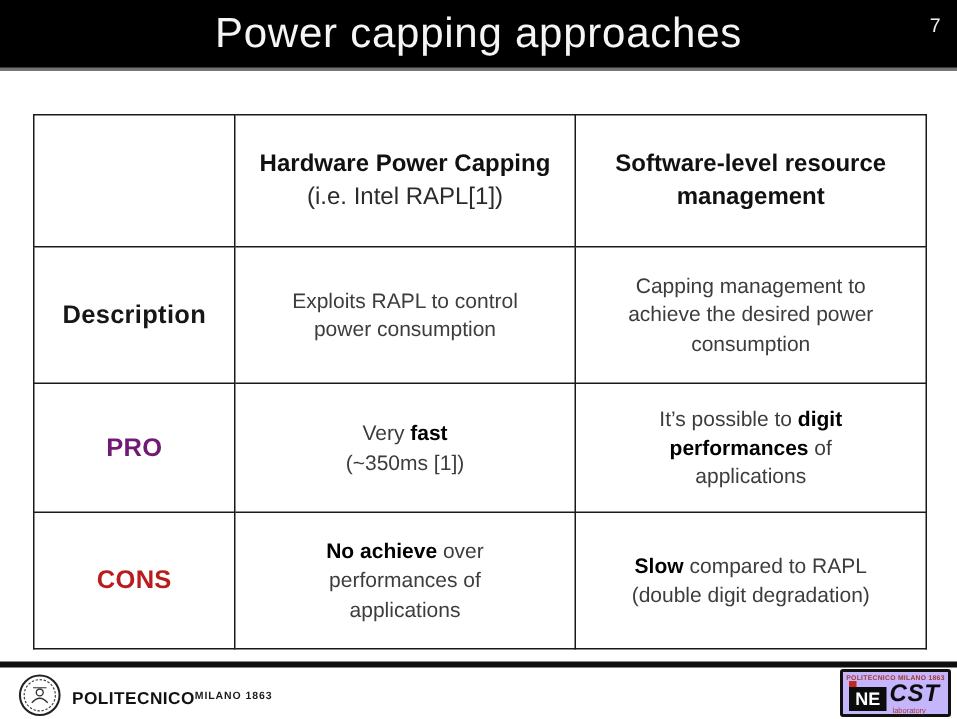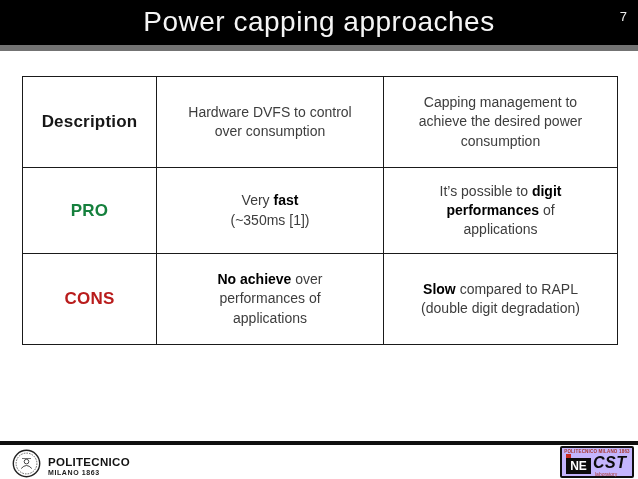--- a/index.html
+++ b/index.html
@@ -1,39 +1,39 @@
 <!DOCTYPE html>
 <html><head>
 <meta charset="utf-8">
 <style>
   html,body{margin:0;padding:0;background:#fff;}
   .slide{position:relative;width:638px;height:479px;background:#ffffff;overflow:hidden;
          font-family:"Liberation Sans",sans-serif;}
 
   
   .header{position:absolute;left:0;top:0;width:638px;height:45px;background:#000;
-          border-bottom:6px solid #737373;display:flex;align-items:center;justify-content:center;}
+          border-bottom:2px solid #737373;display:flex;align-items:center;justify-content:center;}
   .title{color:#f5f5f5;font-size:28px;font-weight:400;letter-spacing:.5px;margin-top:-2px;}
   .pageno{position:absolute;right:11px;top:9px;color:#eeeeee;font-size:13px;font-weight:400;}
 
   
   table.cmp{position:absolute;left:22px;top:76px;border-collapse:collapse;table-layout:fixed;}
   table.cmp td{border:1.5px solid #1a1a1a;text-align:center;vertical-align:middle;padding:0 10px;}
   .r0{height:88px}.r1{height:91px}.r2{height:86px}.r3{height:91px}
   td.rlabel{font-weight:700;font-size:17px;color:#171717;letter-spacing:.2px;}
   td.chead{font-size:16px;color:#171717;line-height:1.35;}
   td.chead b{font-weight:700;color:#111;}
   td.chead span{font-weight:400;color:#2b2b2b;}
   td.cbody{font-size:14px;color:#3d3d3d;line-height:1.38;}
   td.cbody b{color:#000;}
 
   
   .divider{position:absolute;left:0;top:441px;width:638px;height:4px;background:#0f0f0f;}
   .polimi{position:absolute;left:12px;top:449px;display:flex;align-items:center;gap:7px;}
-  .polimi-text{display:flex;flex-direction:column;}
+  .polimi-text{display:flex;flex-direction:row;}
   .polimi-name{font-size:11.5px;font-weight:700;color:#121212;letter-spacing:.3px;}
   .polimi-sub{font-size:7px;font-weight:700;color:#1c1c1c;letter-spacing:.6px;margin-top:1px;}
   .necst{position:absolute;left:560px;top:446px;width:74px;height:32px;background:#c4b5fd;
          border:2px solid #101010;border-radius:2px;box-sizing:border-box;}
   .necst-top{position:absolute;left:0;right:0;top:1px;text-align:center;font-size:4.5px;
              font-weight:700;color:#a8382f;letter-spacing:.2px;white-space:nowrap;overflow:hidden;}
   .necst-ne{position:absolute;left:4px;top:10px;width:25px;height:16px;background:#0c0c0c;
             color:#fff;font-weight:700;font-size:12px;display:flex;align-items:center;justify-content:center;}
   .necst-red{position:absolute;left:4px;top:6px;width:5px;height:5px;background:#c6281e;}
   .necst-cst{position:absolute;left:31px;top:6px;font-size:16px;font-weight:700;color:#0c0c0c;letter-spacing:.5px;font-style:italic;}
@@ -49,34 +49,45 @@
     <div class="pageno">7</div>
   </div>
 
   <table class="cmp">
     <colgroup>
       <col style="width:134px">
         <col style="width:227px">
         <col style="width:234px">
     </colgroup>
     <tbody>
+      <tr class="r0">
+        <td class="corner"></td>
+        <td class="chead">
+            <div><b>Hardware Power Capping</b></div>
+            <div><span>(i.e. Intel RAPL[1])</span></div>
+          </td>
+        <td class="chead">
+            <div><b>Software-level resource</b></div>
+            <div><b>management</b></div>
+          </td>
+      </tr>
       <tr class="r1">
         <td class="rlabel">Description</td>
         <td class="cbody">
-            <div><span>Hardware DVFS to control</span></div>
-            <div><span>over consumption</span></div>
+            <div><span>Exploits RAPL to control</span></div>
+            <div><span>power consumption</span></div>
           </td>
         <td class="cbody">
             <div><span>Capping management to</span></div>
             <div><span>achieve the desired power</span></div>
             <div><span>consumption</span></div>
           </td>
       </tr>
       <tr class="r2">
-        <td class="rlabel" style="color: #15803d;">PRO</td>
+        <td class="rlabel" style="color: #701a75;">PRO</td>
         <td class="cbody">
             <div><span>Very </span><b>fast</b></div>
             <div><span>(~350ms [1])</span></div>
           </td>
         <td class="cbody">
             <div><span>It’s possible to </span><b>digit</b></div>
             <div><b>performances</b><span> of</span></div>
             <div><span>applications</span></div>
           </td>
       </tr>

